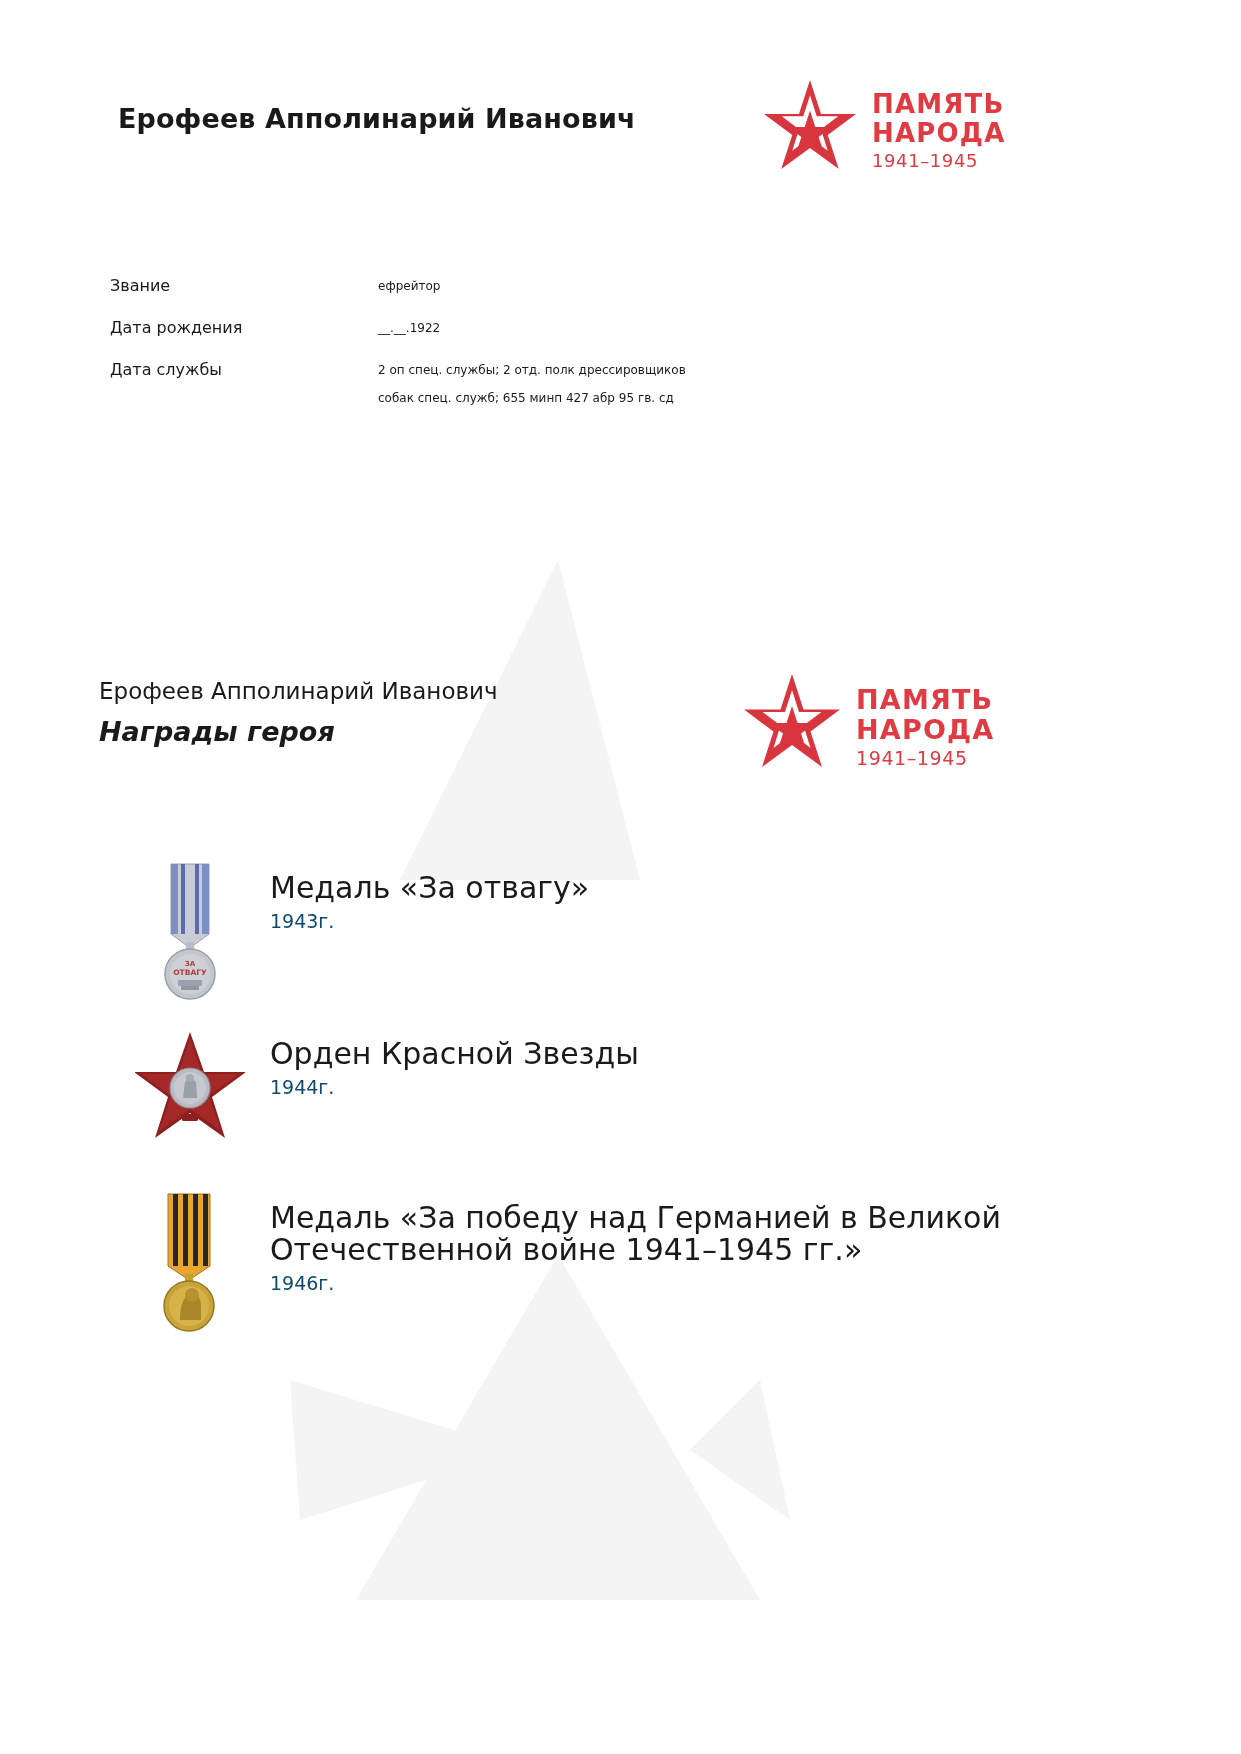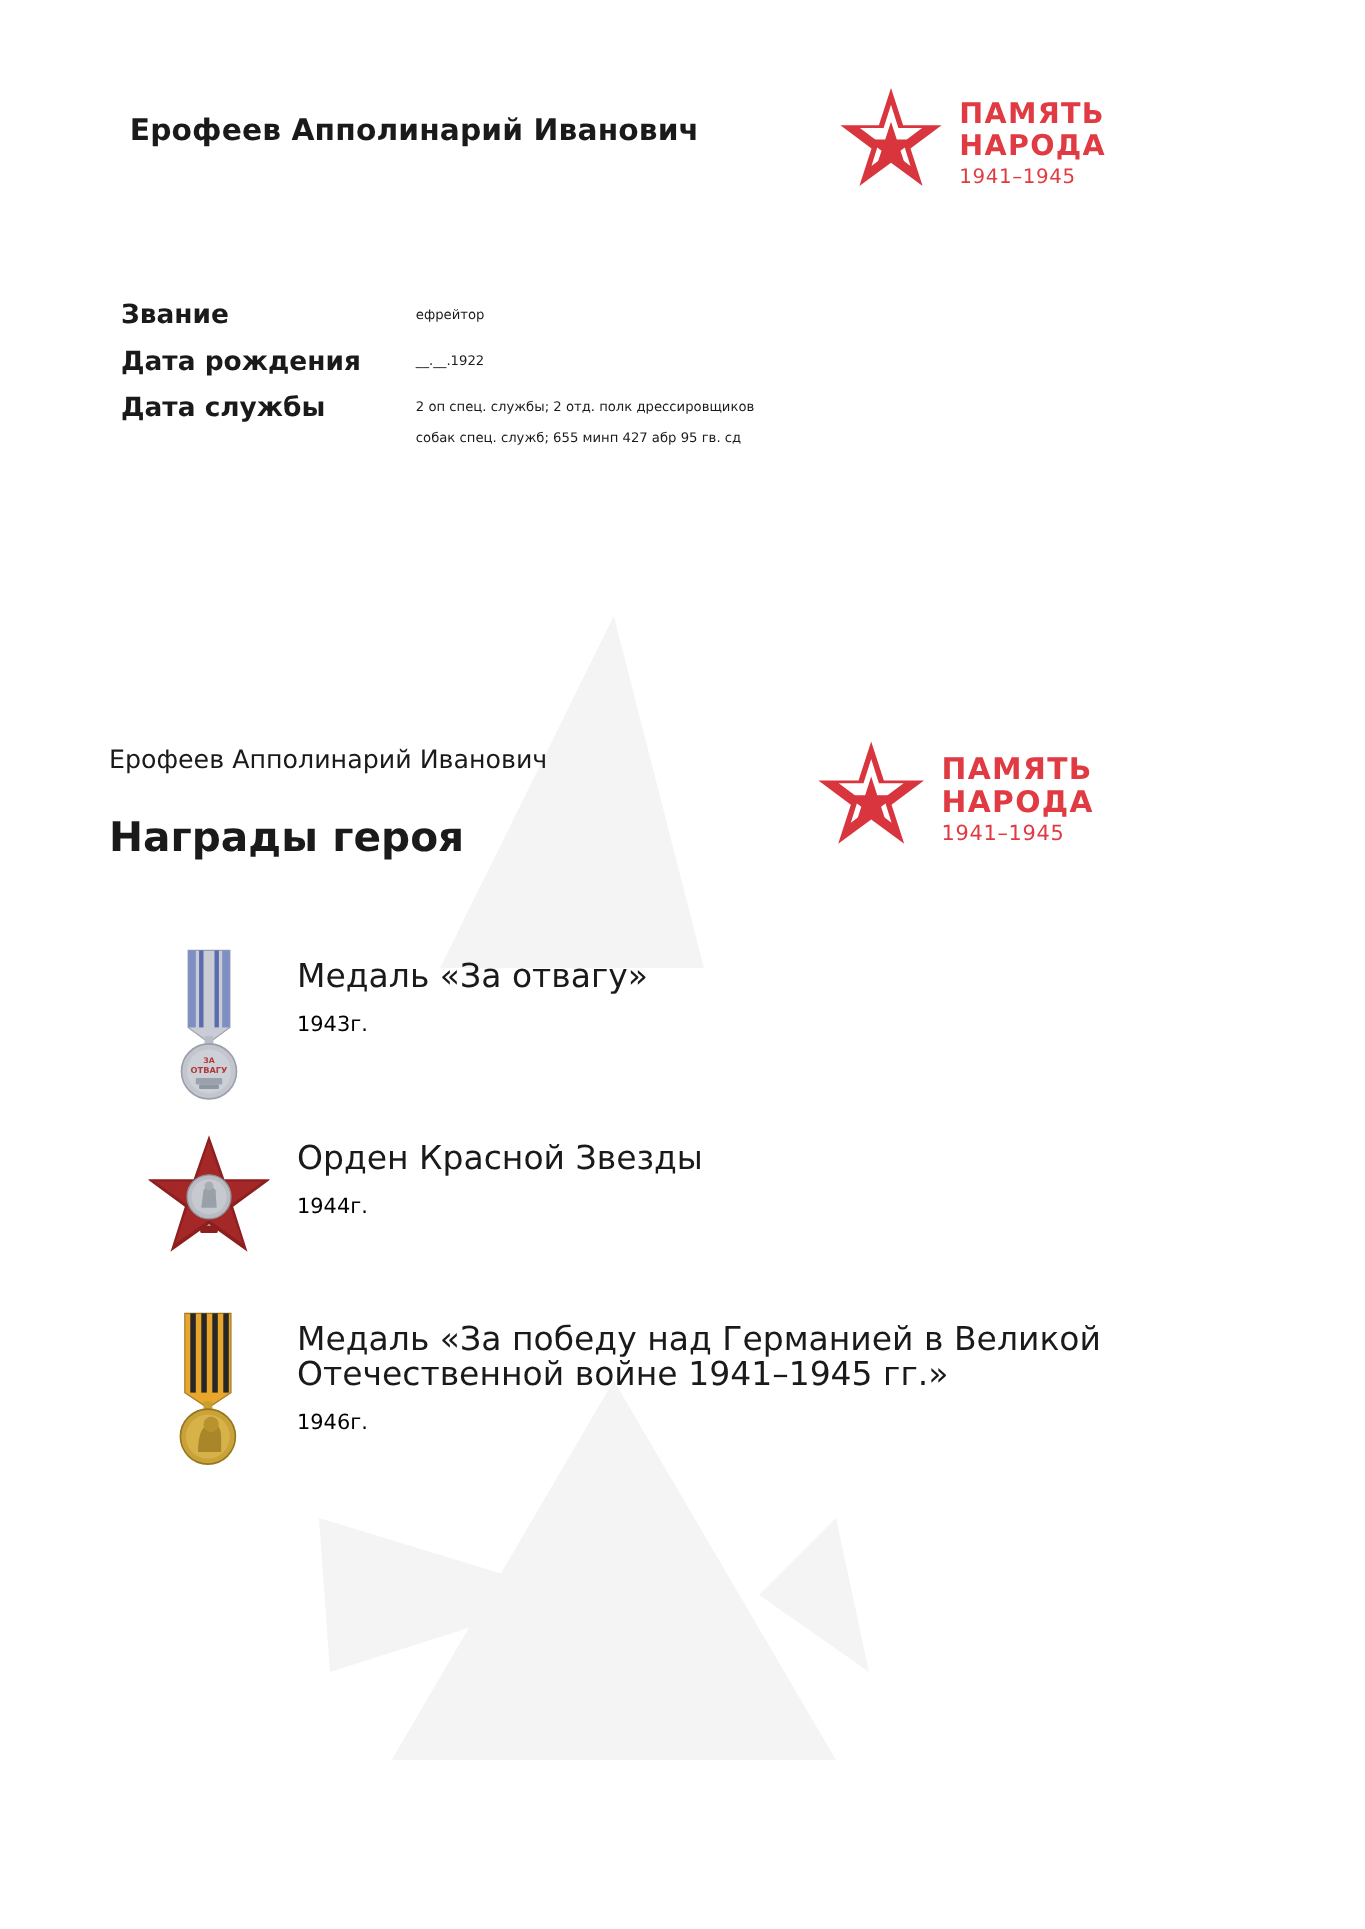--- a/index.html
+++ b/index.html
@@ -93,22 +93,22 @@
     top: 272px;
     width: 860px;
   }
   .field-row {
     display: flex;
     margin-bottom: 14px;
   }
   .field-label {
     width: 268px;
     flex: 0 0 268px;
-    font-size: 24px;
-    font-weight: bold;
+    font-size: 16px;
+    font-weight: normal;
     line-height: 28px;
   }
   .field-value {
     flex: 1;
     font-size: 12px;
     line-height: 28px;
   }
   .field-value .vline { display: block; }
 
   
@@ -116,24 +116,25 @@
     position: absolute;
     left: 99px;
     top: 678px;
     font-size: 23px;
     font-weight: normal;
     white-space: nowrap;
   }
   .sec2-heading {
     position: absolute;
     left: 99px;
-    top: 740px;
-    font-size: 37px;
+    top: 716px;
+    font-size: 27px;
     font-weight: bold;
     white-space: nowrap;
+    font-style: italic;
   }
 
   
   .awards {
     position: absolute;
     left: 110px;
     top: 862px;
     width: 1000px;
   }
   .award {
@@ -154,22 +155,22 @@
     padding-top: 10px;
   }
   .award-name {
     font-size: 30px;
     line-height: 32px;
     color: #1a1a1a;
   }
   .award-year {
     font-size: 19px;
     line-height: 26px;
-    margin-top: 14px;
-    color: #000000;
+    margin-top: 4px;
+    color: #0c4a6e;
   }
 </style>
 </head>
 <body>
 
 <svg class="watermark" viewBox="0 0 1241 1754" xmlns="http://www.w3.org/2000/svg">
   <g fill="#f4f4f4">
     <polygon points="558,560 640,880 400,880"></polygon>
     <polygon points="558,1255 760,1600 356,1600"></polygon>
     <polygon points="290,1380 520,1450 300,1520"></polygon>

